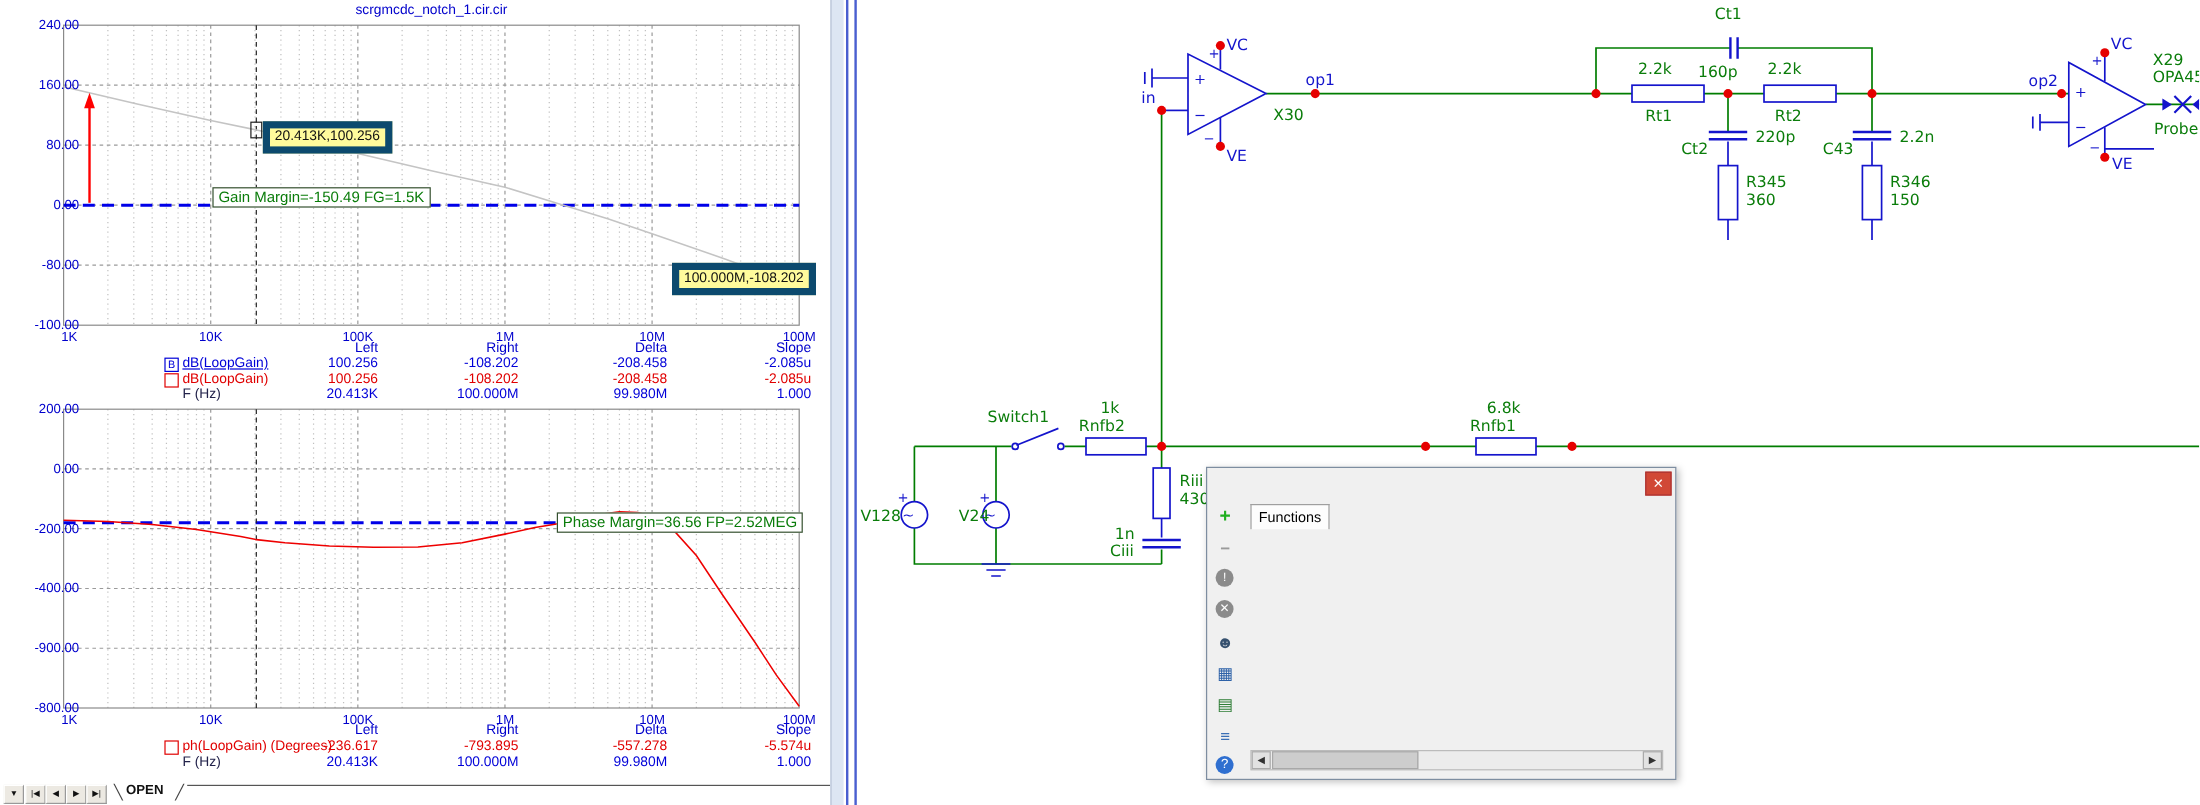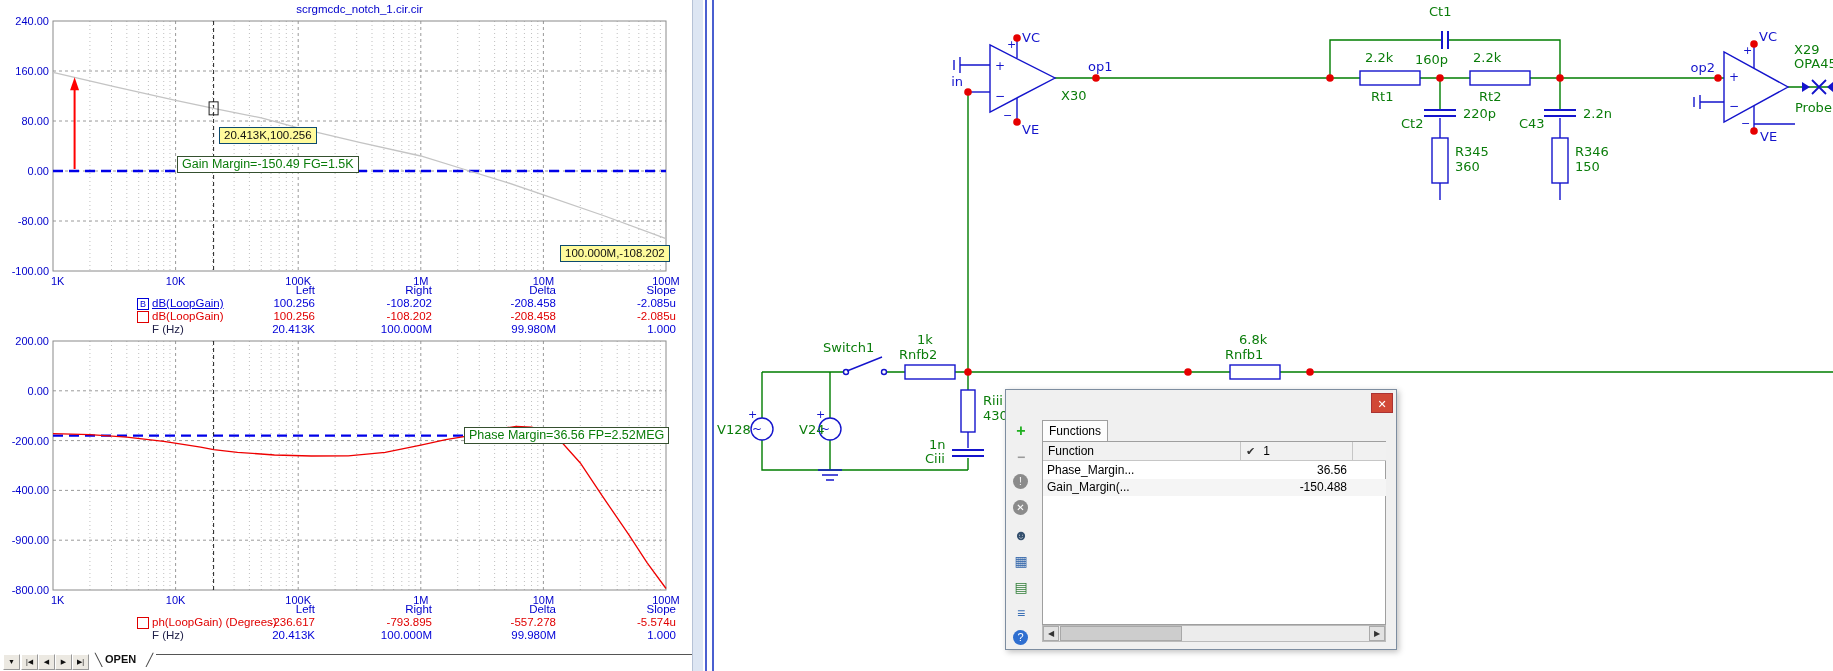--- a/index.html
+++ b/index.html
@@ -4,23 +4,23 @@
 <style>
   html,body{margin:0;padding:0;background:#fff;}
   #root{position:relative;width:1833px;height:671px;overflow:hidden;
         font-family:"Liberation Sans","DejaVu Sans",sans-serif;background:#fff;}
   
   #left-pane{position:absolute;left:0;top:0;width:692px;height:671px;background:#fff;overflow:hidden;}
   #plots{position:absolute;left:0;top:0;}
   .plot-title{position:absolute;left:53px;top:3px;width:613px;text-align:center;
               font-size:11.5px;color:#0000cc;}
   .tick{position:absolute;font-size:11px;color:#0000cc;}
-  .tick.y{width:48px;text-align:right;left:1px;}
+  .tick.y{width:48px;text-align:right;left:18px;}
   .ann{position:absolute;font-size:11.5px;white-space:nowrap;padding:1px 4px;line-height:13px;}
-  .ann.yellow{background:#fffb9c;border:1px solid #0c4a6e;color:#111;margin-top:26px;}
+  .ann.yellow{background:#fffb9c;border:6px solid #0c4a6e;color:#111;}
   .ann.green{background:#fff;border:1px solid #35502f;color:#0a7c0a;font-size:12.5px;}
   
   .mt-head,.mt-cell{position:absolute;font-size:11.5px;line-height:13px;}
   .mt-head{color:#0000cc;text-align:right;width:110px;padding-right:12px;}
   .mt-cell{text-align:right;width:110px;}
   .mt-label{position:absolute;font-size:11.5px;line-height:13px;white-space:nowrap;}
   .mt-box{position:absolute;width:10px;height:10px;background:#fff;font-size:9px;line-height:10px;text-align:center;}
   .row-blue{color:#0000d8;} .row-red{color:#e00000;} .row-dark{color:#22224a;}
   .u{text-decoration:underline;}
   
@@ -401,32 +401,20 @@
       <div class="ic circ" style="top:84px;">!</div>
       <div class="ic circ" style="top:110px;">✕</div>
       <div class="ic person" style="top:136px;">☻</div>
       <div class="ic tbl" style="top:162px;">▦</div>
       <div class="ic book" style="top:188px;">▤</div>
       <div class="ic rep" style="top:214px;">≡</div>
       <div class="ic help" style="top:240px;">?</div>
 
       <div class="tab">Functions</div>
 
-      <div class="grid">
-        <div class="ghead" style="left:0;width:198px;">Function</div>
-        <div class="ghead" style="left:198px;width:112px;">
-          <span class="chk">✔</span><span>1</span>
-        </div>
-        <div class="ghead" style="left:310px;width:33px;border-right:none;"></div>
-        <div class="gcell" style="left:4px;top:20px;width:190px;">Phase_Margin...</div>
-        <div class="gcell" style="left:198px;top:20px;width:106px;text-align:right;">36.56</div>
-        <div class="gcell" style="left:0px;top:37px;width:343px;background:#f5f5f5;"></div>
-        <div class="gcell" style="left:4px;top:37px;width:190px;background:#f5f5f5;">Gain_Margin(...</div>
-        <div class="gcell" style="left:198px;top:37px;width:106px;text-align:right;background:#f5f5f5;">-150.488</div>
-      </div>
 
       <div class="hsb">
         <div class="arr" style="left:0;">◀</div>
         <div class="thumb"></div>
         <div class="arr" style="right:0;">▶</div>
       </div>
     </div>
   </div>
 </div>
 

